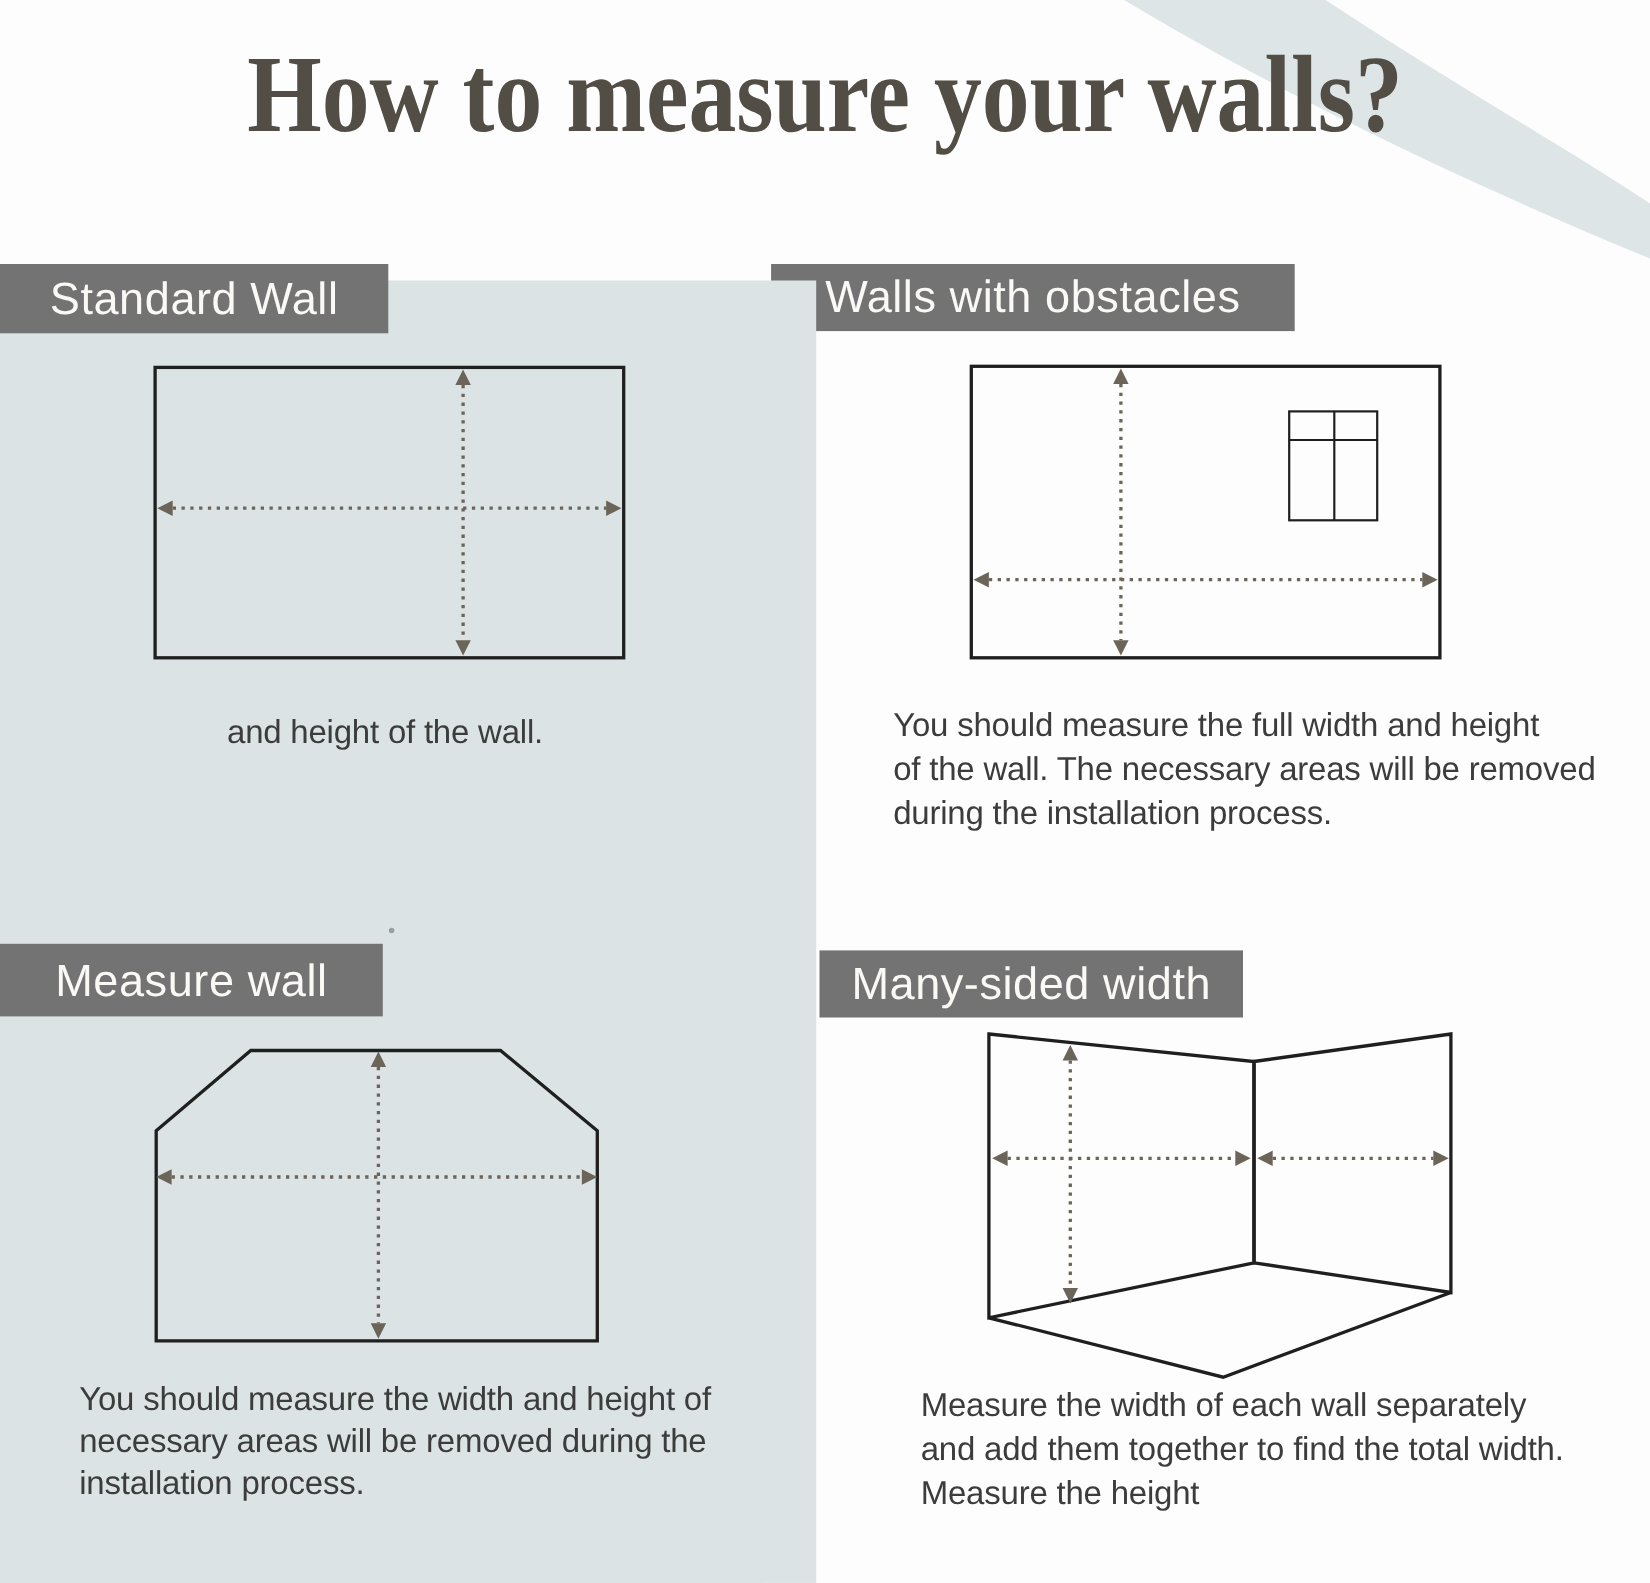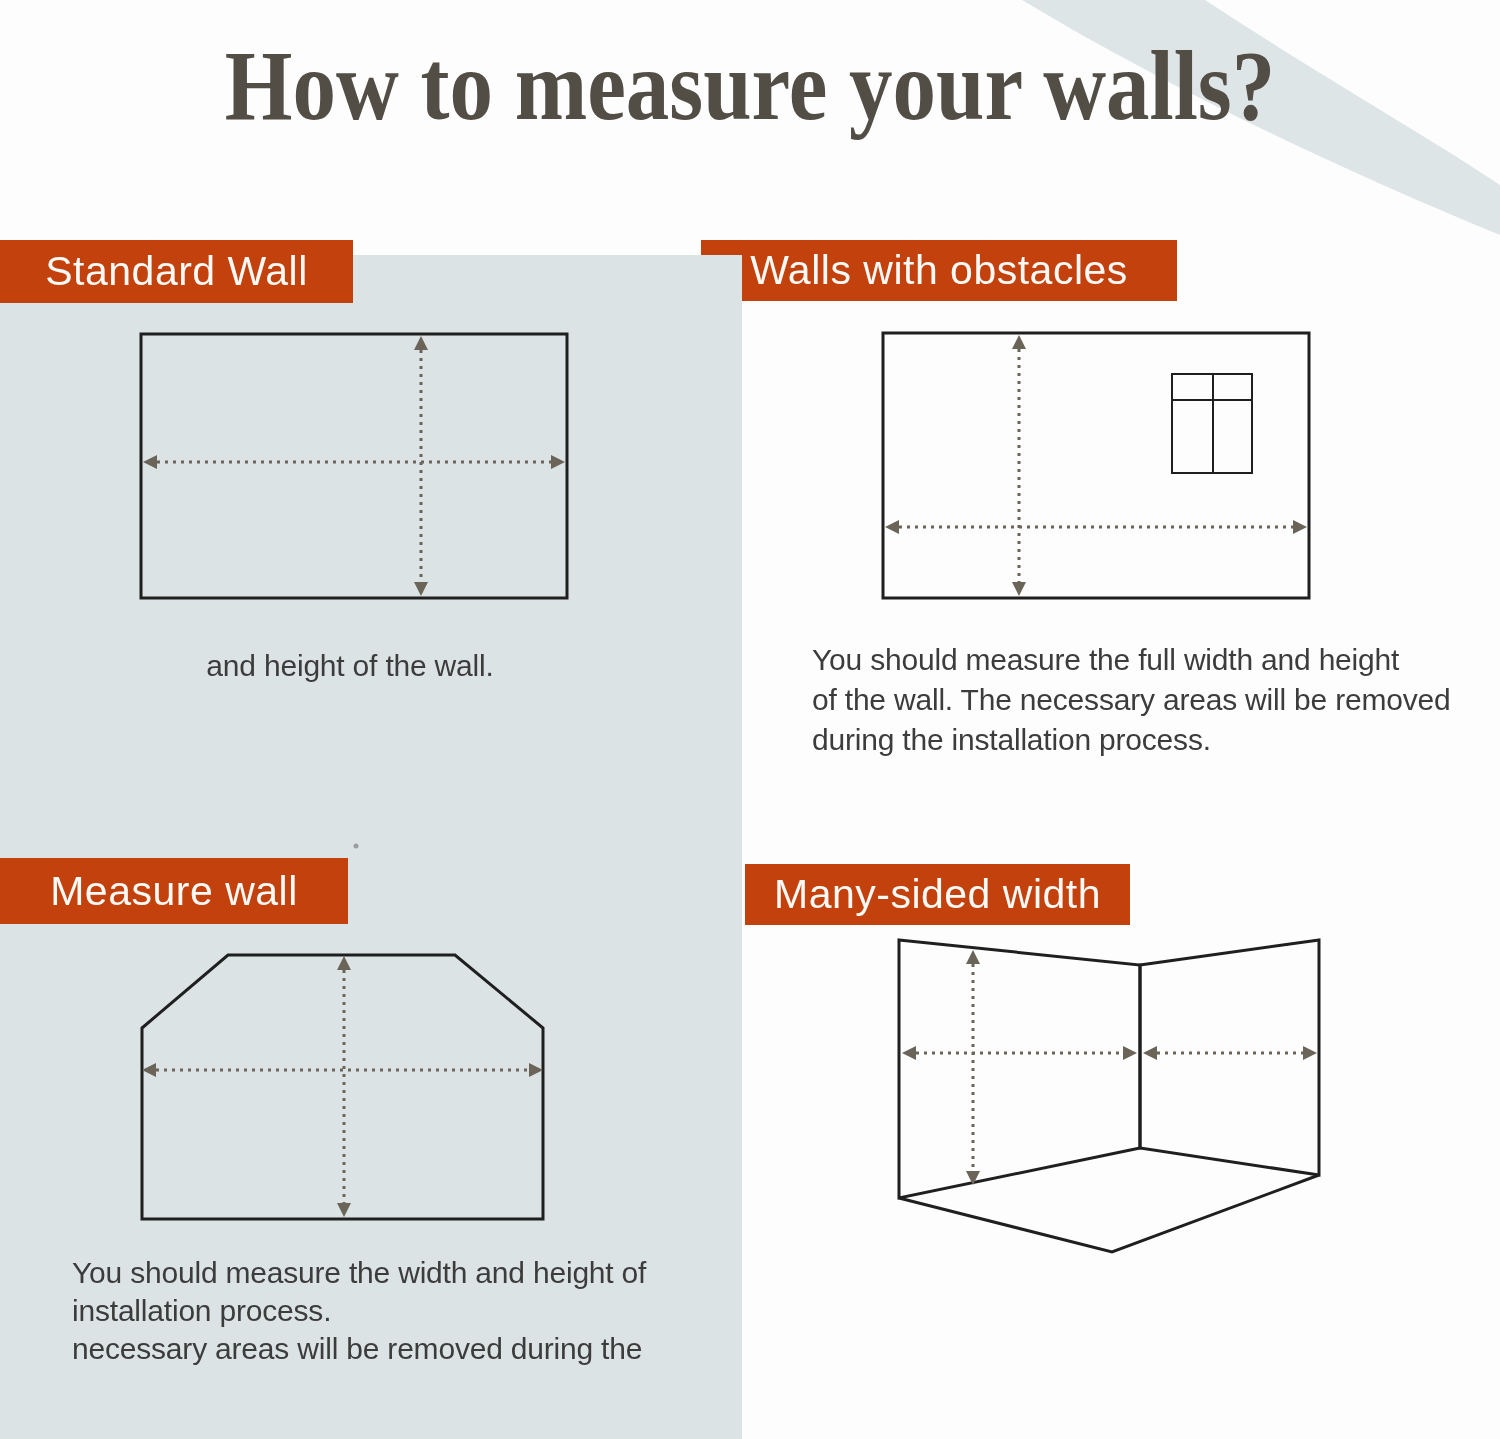--- a/index.html
+++ b/index.html
@@ -12,21 +12,21 @@
   }
   .gfx{
     position:absolute;left:0;top:0;width:1500px;height:1439px;
     z-index:4;pointer-events:none;
   }
   .panel{
     position:absolute;left:0;top:255px;width:742px;height:1184px;
     background:#dce3e5;z-index:2;
   }
   .bar{
-    position:absolute;background:#c2410c;color:#faf9f6;
+    position:absolute;background:#737373;color:#faf9f6;
     display:flex;align-items:center;justify-content:center;
     font-size:41px;letter-spacing:0.5px;white-space:nowrap;
   }
   .bar.standard{left:0;top:240px;width:353px;height:63px;z-index:3;}
   .bar.obstacles{left:701px;top:240px;width:476px;height:61px;z-index:1;justify-content:center;}
   .bar.sloping{left:0;top:858px;width:348px;height:66px;z-index:3;}
   .bar.many{left:745px;top:864px;width:385px;height:61px;z-index:3;}
   .page-title{
     position:absolute;left:0;top:28px;width:1500px;
     text-align:center;
@@ -69,22 +69,27 @@
   <div class="desc standard">
     <div>and height of the wall.</div>
   </div>
   <div class="desc obstacles">
     <div>You should measure the full width and height</div>
     <div>of the wall. The necessary areas will be removed</div>
     <div>during the installation process.</div>
   </div>
   <div class="desc sloping">
     <div>You should measure the width and height of</div>
+    <div>necessary areas will be removed during the</div>
     <div>installation process.</div>
-    <div>necessary areas will be removed during the</div>
+  </div>
+  <div class="desc many">
+    <div>Measure the width of each wall separately</div>
+    <div>and add them together to find the total width.</div>
+    <div>Measure the height</div>
   </div>
 
   <svg class="gfx" viewBox="0 0 1500 1439" xmlns="http://www.w3.org/2000/svg">
 
     <path d="M 1022 0 L 1205 0 C 1330 82 1425 135 1500 185 L 1500 235 C 1325 163 1160 83 1022 0 Z" fill="#dee5e7"></path>
 
     <circle cx="356" cy="846" r="2.5" fill="#9aa0a0"></circle>
 
     <g stroke="#1f1f1f" fill="none" stroke-width="3">
       <rect x="141" y="334" width="426" height="264"></rect>

